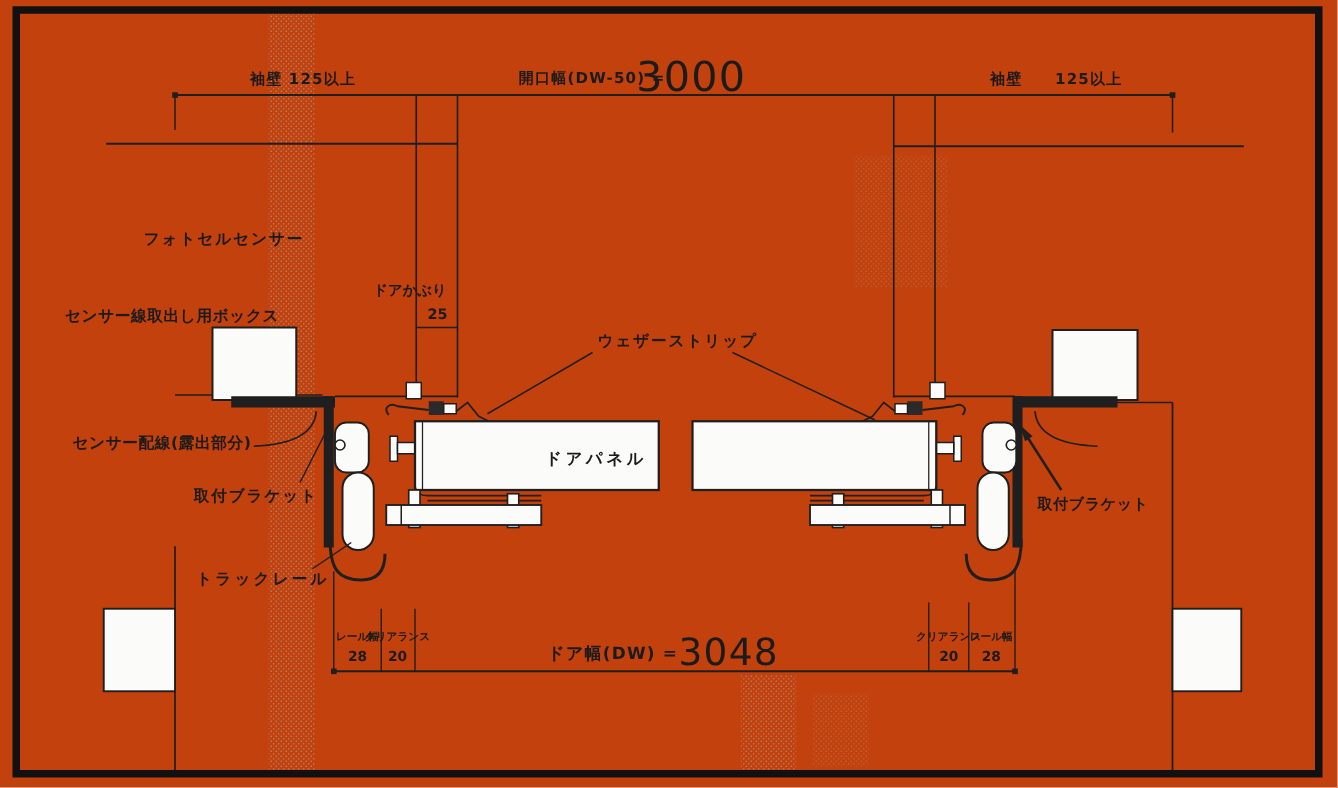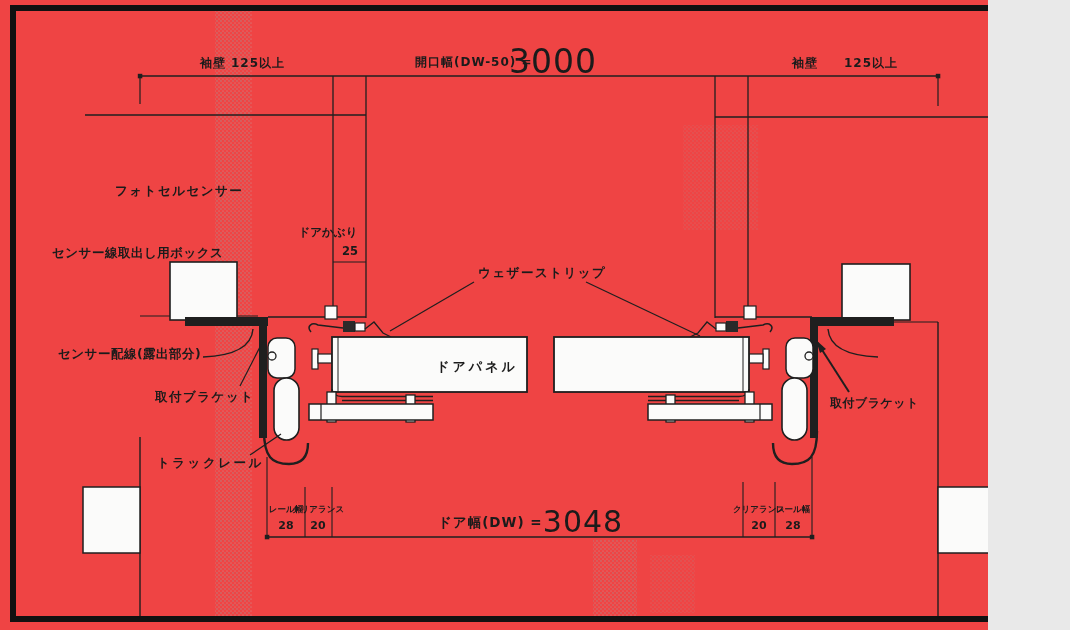--- a/index.html
+++ b/index.html
@@ -1,17 +1,17 @@
 <!DOCTYPE html>
 <html><head>
 <meta charset="utf-8">
 <style>
   html,body{margin:0;padding:0;background:#e9e9e9;}
-  .stage{position:relative;width:972px;height:630px;background:#ef4444;overflow:hidden;
-         font-family:"DejaVu Sans","Liberation Sans",sans-serif;padding-left:16px;}
+  .stage{position:relative;width:1070px;height:630px;background:#c2410c;overflow:hidden;
+         font-family:"DejaVu Sans","Liberation Sans",sans-serif;}
   svg{position:absolute;left:0;top:0;}
   text{fill:#1b1b1b;font-family:"DejaVu Sans","Liberation Sans",sans-serif;}
   .lbl{font-size:12.5px;font-weight:600;letter-spacing:1.5px;}
   .lbl-sm{font-size:12px;font-weight:600;letter-spacing:1px;}
   .dim-sm{font-size:11.5px;font-weight:600;}
   .big-num{font-size:33px;font-weight:400;letter-spacing:1px;}
   .big-num2{font-size:30px;font-weight:400;letter-spacing:1px;}
   .col-lbl{font-size:8.5px;font-weight:600;}
   .col-num{font-size:11px;font-weight:600;}
   .panel-lbl{font-size:13px;font-weight:600;letter-spacing:3px;}

